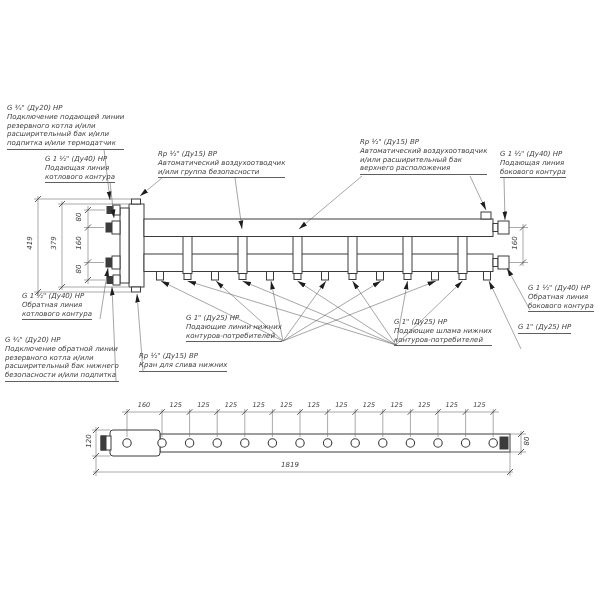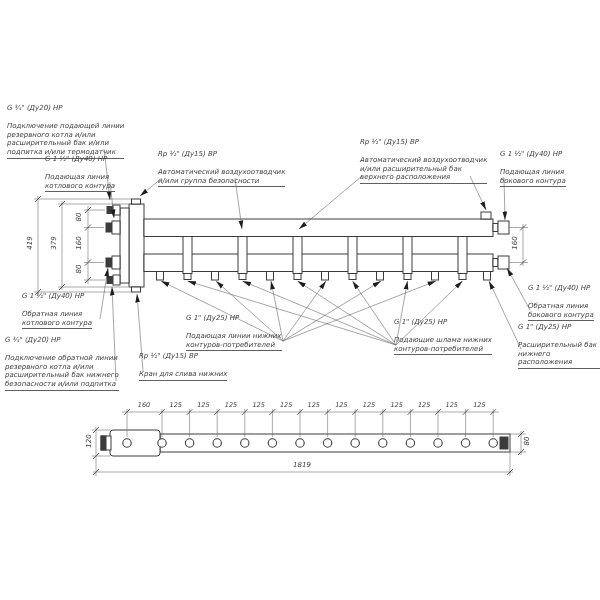--- a/index.html
+++ b/index.html
@@ -1,21 +1,21 @@
 <!DOCTYPE html>
 <html><head>
 <meta charset="utf-8">
 <style>
   html,body{margin:0;padding:0;background:#fff;}
   #stage{position:relative;width:600px;height:600px;background:#ffffff;overflow:hidden;
          font-family:"DejaVu Sans",sans-serif;}
   svg{position:absolute;left:0;top:0;}
   .lbl{position:absolute;font:italic 7px/1.25 "DejaVu Sans",sans-serif;color:#3d3d3d;
        border-bottom:1px solid #5f5f5f;padding-bottom:1px;display:inline-block;}
-  .lbl .desc{white-space:pre-line;margin-top:9px;}
+  .lbl .desc{white-space:pre-line;}
   .dim{position:absolute;font:italic 7px "DejaVu Sans",sans-serif;color:#3d3d3d;
        text-align:center;}
   .vdim{transform:rotate(-90deg);transform-origin:center;}
   .pitch{width:24px;font-size:6.5px;}
 </style>
 </head>
 <body>
 
 <div id="stage">
 
@@ -252,37 +252,35 @@
 резервного котла и/или
 расширительный бак нижнего
 безопасности и/или подпитка</div>
 </div>
 <div class="lbl" style="left:139px;top:352px">
   <div>Rp ½" (Ду15) ВР</div>
   <div class="desc">Кран для слива нижних</div>
 </div>
 <div class="lbl" style="left:186px;top:314px">
   <div>G 1" (Ду25) НР</div>
-  <div class="desc">Подающая линии нижних
+  <div class="desc">Подающие линии нижних
 контуров-потребителей</div>
 </div>
 <div class="lbl" style="left:394px;top:318px">
   <div>G 1" (Ду25) НР</div>
   <div class="desc">Подающие шлама нижних
 контуров-потребителей</div>
 </div>
 <div class="lbl" style="left:528px;top:284px">
   <div>G 1 ½" (Ду40) НР</div>
   <div class="desc">Обратная линия
 бокового контура</div>
 </div>
 <div class="lbl" style="left:518px;top:323px">
   <div>G 1" (Ду25) НР</div>
-  <div class="desc">Расширительный бак
-нижнего расположения</div>
 </div>
 
 <span class="dim vdim" style="left:15px;top:239px;width:30px">419</span>
 <span class="dim vdim" style="left:39px;top:239px;width:30px">379</span>
 <span class="dim vdim" style="left:64px;top:213px;width:30px">80</span>
 <span class="dim vdim" style="left:64px;top:239px;width:30px">160</span>
 <span class="dim vdim" style="left:64px;top:265px;width:30px">80</span>
 <span class="dim vdim" style="left:500px;top:239px;width:30px">160</span>
 
 <span class="dim pitch" style="left:132px;top:401px">160</span>
@@ -294,15 +292,15 @@
 <span class="dim pitch" style="left:301.8px;top:401px">125</span>
 <span class="dim pitch" style="left:329.4px;top:401px">125</span>
 <span class="dim pitch" style="left:357px;top:401px">125</span>
 <span class="dim pitch" style="left:384.6px;top:401px">125</span>
 <span class="dim pitch" style="left:412.2px;top:401px">125</span>
 <span class="dim pitch" style="left:439.8px;top:401px">125</span>
 <span class="dim pitch" style="left:467.4px;top:401px">125</span>
 
 <span class="dim vdim" style="left:74px;top:437px;width:30px">120</span>
 <span class="dim vdim" style="left:512px;top:437px;width:30px">80</span>
-<span class="dim" style="left:280px;top:461px;width:44px">1819</span>
+<span class="dim" style="left:268px;top:461px;width:44px">1819</span>
 
 </div>
 
 </body></html>

